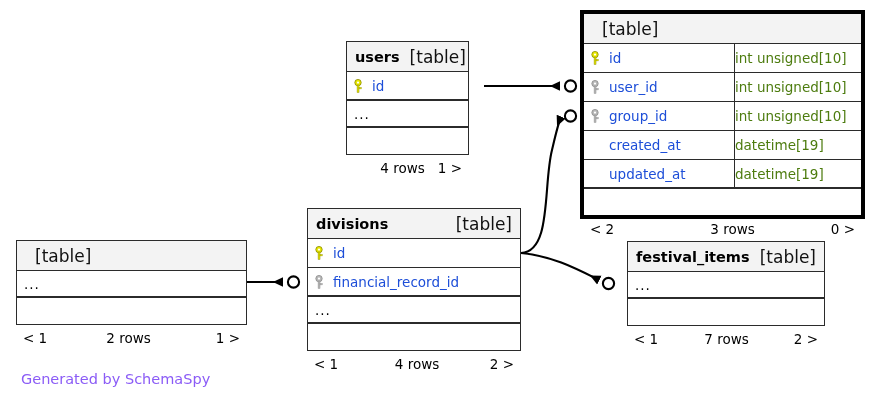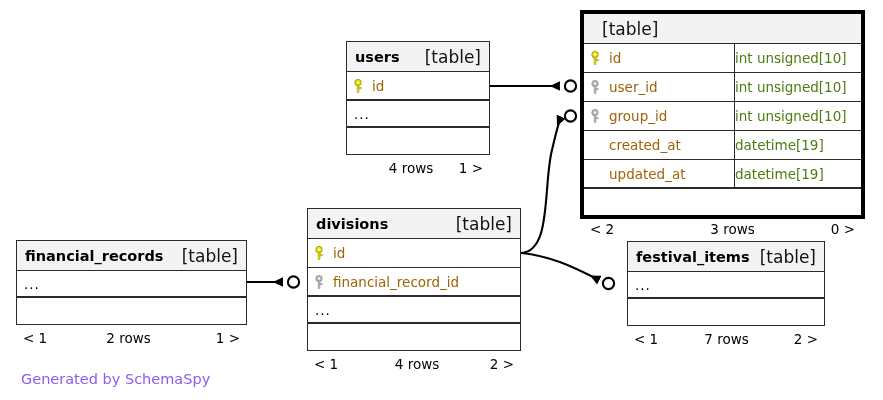--- a/index.html
+++ b/index.html
@@ -70,21 +70,21 @@
   }
   .col-row.last-col {
     border-bottom: 2px solid #2b2b2b;
   }
   .col-name {
     display: flex;
     align-items: center;
     gap: 7px;
     padding: 0 6px 0 7px;
     font-size: 13.5px;
-    color: #a16207;
+    color: #1d4ed8;
     box-sizing: border-box;
     flex: 1 1 auto;
     white-space: nowrap;
     overflow: hidden;
   }
   .col-type {
     display: flex;
     align-items: center;
     padding: 0 0;
     font-size: 13.5px;
@@ -223,21 +223,21 @@
         <span class="col-type" style="width:127px;">datetime[19]</span>
       </div>
     </div>
     <div class="tbl-footer">
       <span class="foot-cell foot-left" style="width:95px;">&lt; 2</span>
       <span class="foot-cell foot-center" style="width:106px;">3 rows</span>
       <span class="foot-cell foot-right" style="flex:1 1 auto;">0 &gt;</span>
     </div>
   </div>
 
-  <div class="table-box" style="left:346px; top:41px; width:144px;">
+  <div class="table-box" style="left:346px; top:41px; width:123px;">
     <div class="tbl-header">
       <span class="tbl-title">users</span>
       <span class="tbl-kind">[table]</span>
     </div>
     <div class="tbl-rows">
       <div class="col-row no-type last-col">
         <span class="col-name">
           <svg class="key-icon" width="11" height="14" viewBox="0 0 11 14">
             <circle cx="4" cy="3.6" r="3.2" fill="#e8e800" stroke="#8a8a00" stroke-width="0.8"></circle>
             <circle cx="4" cy="3.6" r="1.1" fill="#ffffff"></circle>
@@ -288,21 +288,20 @@
     <div class="ellipsis-row">...</div>
     <div class="tbl-footer">
       <span class="foot-cell foot-left" style="width:67px;">&lt; 1</span>
       <span class="foot-cell foot-center" style="width:83px;">4 rows</span>
       <span class="foot-cell foot-right" style="flex:1 1 auto;">2 &gt;</span>
     </div>
   </div>
 
   <div class="table-box" style="left:16px; top:240px; width:231px;">
     <div class="tbl-header">
-      <span class="tbl-title">financial_records</span>
       <span class="tbl-kind">[table]</span>
     </div>
     <div class="ellipsis-row">...</div>
     <div class="tbl-footer">
       <span class="foot-cell foot-left" style="width:67px;">&lt; 1</span>
       <span class="foot-cell foot-center" style="width:88px;">2 rows</span>
       <span class="foot-cell foot-right" style="flex:1 1 auto;">1 &gt;</span>
     </div>
   </div>
 

